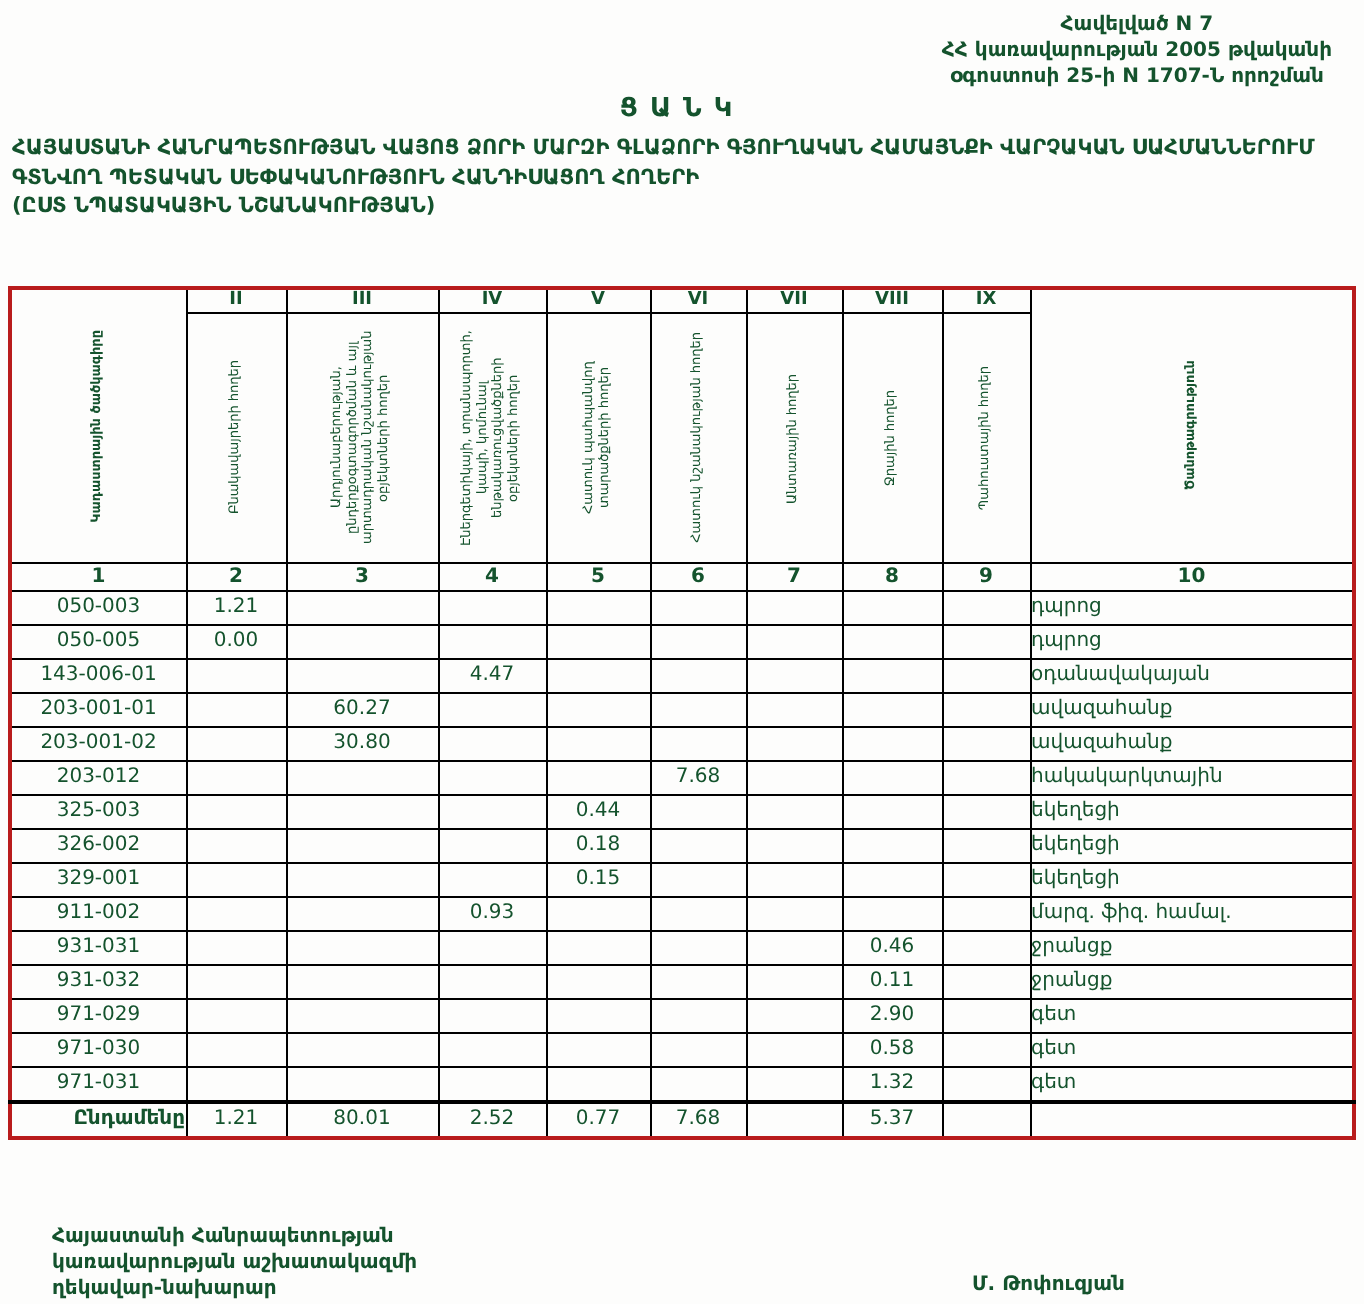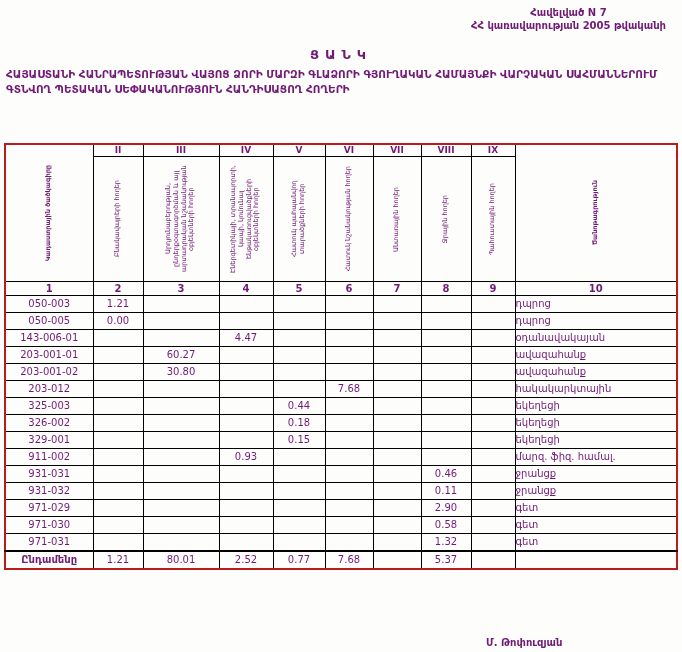--- a/index.html
+++ b/index.html
@@ -1,21 +1,21 @@
 <!DOCTYPE html>
 <html><head>
 <meta charset="utf-8">
 <style>
   html,body{margin:0;padding:0;background:#e8e8e8;}
   .page{
     position:relative;
     width:682px;height:652px;
     background:#fdfdfc;
     font-family:"DejaVu Sans", sans-serif;
-    color:#701a75;
+    color:#14532d;
     overflow:hidden;
   }
   .corner{
     position:absolute;top:6px;right:16px;
     text-align:center;font-size:10px;font-weight:bold;line-height:1.3;
   }
   .doc-heading{
     position:absolute;top:47px;left:0;width:100%;
     text-align:center;font-size:13px;font-weight:bold;letter-spacing:6px;
   }
@@ -44,44 +44,46 @@
     font-size:6.5px;line-height:1.2;
     max-height:118px;
     margin:0 auto;
     text-align:center;
     white-space:normal;
   }
   tr.colnums td{height:13px;font-weight:bold;font-size:10px;}
   tbody.data td{height:16px;font-size:10px;line-height:16px;}
   tbody.data td.note{text-align:left;padding-left:0;}
   tbody.data tr.total td{border-top:2px solid #000;}
-  tbody.data tr.total td:first-child{font-weight:bold;}
+  tbody.data tr.total td:first-child{font-weight:bold;text-align:right;}
   .footer-left{
     position:absolute;left:26px;top:612px;
     font-size:10px;font-weight:bold;line-height:1.3;
   }
   .signature{
     position:absolute;left:486px;top:637px;
     font-size:10px;font-weight:bold;
   }
 </style>
 </head>
 <body>
 
 <div class="page">
 
   <div class="corner">
     <div>Հավելված N 7</div>
     <div>ՀՀ կառավարության 2005 թվականի</div>
+    <div>օգոստոսի 25-ի N 1707-Ն որոշման</div>
   </div>
 
   <div class="doc-heading">ՑԱՆԿ</div>
 
   <div class="doc-title">
     <div>ՀԱՅԱՍՏԱՆԻ ՀԱՆՐԱՊԵՏՈՒԹՅԱՆ ՎԱՅՈՑ ՁՈՐԻ ՄԱՐԶԻ ԳԼԱՁՈՐԻ ԳՅՈՒՂԱԿԱՆ ՀԱՄԱՅՆՔԻ ՎԱՐՉԱԿԱՆ ՍԱՀՄԱՆՆԵՐՈՒՄ ԳՏՆՎՈՂ ՊԵՏԱԿԱՆ ՍԵՓԱԿԱՆՈՒԹՅՈՒՆ ՀԱՆԴԻՍԱՑՈՂ ՀՈՂԵՐԻ</div>
+    <div>(ԸՍՏ ՆՊԱՏԱԿԱՅԻՆ ՆՇԱՆԱԿՈՒԹՅԱՆ)</div>
   </div>
 
   <table class="land">
     <colgroup>
       <col style="width:88px">
         <col style="width:50px">
         <col style="width:76px">
       <col style="width:54px">
         <col style="width:52px">
         <col style="width:48px">
@@ -335,16 +337,21 @@
           <td>0.77</td>
           <td>7.68</td>
           <td></td>
           <td>5.37</td>
           <td></td>
           <td class="note"></td>
         </tr>
       </tbody>
   </table>
 
+  <div class="footer-left">
+    <div>Հայաստանի Հանրապետության</div>
+    <div>կառավարության աշխատակազմի</div>
+    <div>ղեկավար-նախարար</div>
+  </div>
 
   <div class="signature">Մ. Թոփուզյան</div>
 
 </div>
 
 </body></html>

